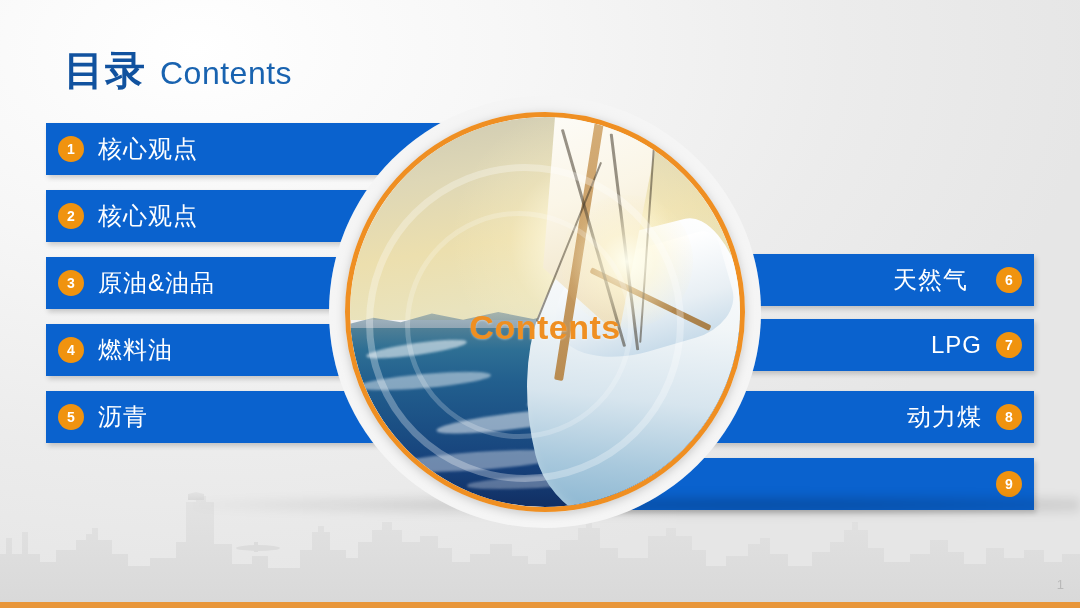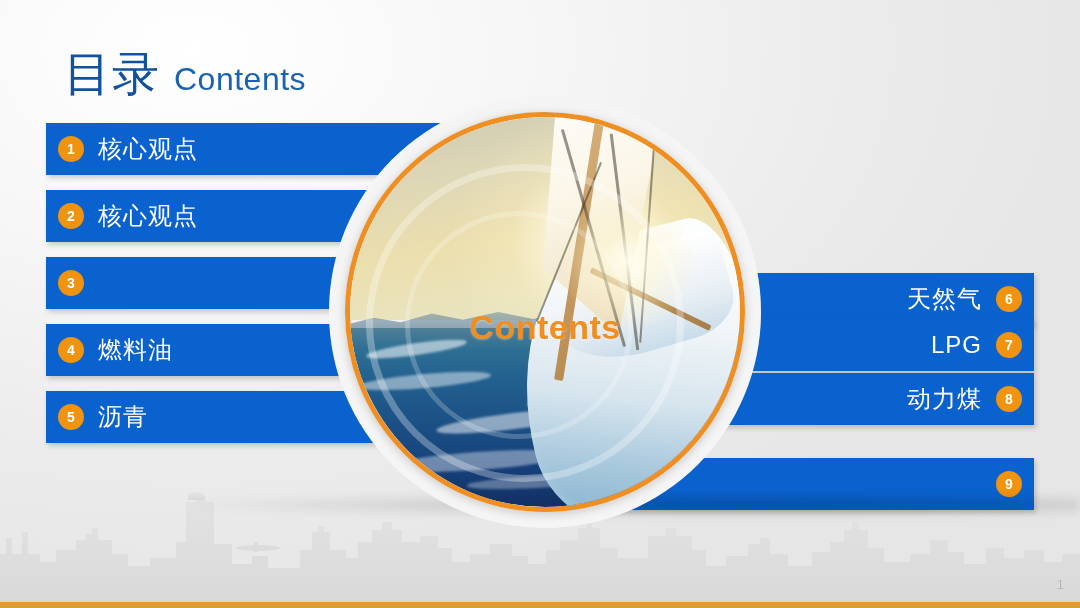--- a/index.html
+++ b/index.html
@@ -15,21 +15,21 @@
       radial-gradient(ellipse 900px 560px at 18% 8%, #ffffff 0%, #f6f6f6 38%, #ececec 72%, #e6e6e6 100%);
   }
 
   
   .title-block{
     position:absolute;left:64px;top:50px;
     display:flex;align-items:baseline;gap:14px;
     white-space:nowrap;
   }
   .title-cn{
-    font-size:47px;font-weight:normal;color:#11529f;
+    font-size:40px;font-weight:bold;color:#11529f;
     letter-spacing:1px;line-height:1;
   }
   .title-en{
     font-size:32px;font-weight:normal;color:#1963b0;
     letter-spacing:0.5px;line-height:1;
   }
 
   
   .bar{
     position:absolute;height:52px;
@@ -62,21 +62,21 @@
     line-height:1;
     white-space:nowrap;
   }
   .bar.left .badge{margin-right:14px;}
   .bar.right .badge{margin-left:14px;}
 
   
   .row1{top:123px;} .row2{top:190px;} .row3{top:257px;}
   .row4{top:324px;} .row5{top:391px;}
 
-  .r6{top:273px;} .r7{top:319px;} .r8{top:373px;} .r9{top:458px;}
+  .r6{top:254px;gap:14px;} .r7{top:319px;} .r8{top:391px;} .r9{top:458px;}
 
   
   .circle-knockout{
     position:absolute;
     left:329px;top:96px;width:432px;height:432px;
     border-radius:50%;
     background:#f2f2f2;
     box-shadow:0 0 0 2px rgba(255,255,255,0.0);
     z-index:5;
   }
@@ -219,20 +219,21 @@
   <div class="bar left row1">
     <span class="badge">1</span>
     <span class="bar-label">核心观点</span>
   </div>
   <div class="bar left row2">
     <span class="badge">2</span>
     <span class="bar-label">核心观点</span>
   </div>
   <div class="bar left row3">
     <span class="badge">3</span>
+    <span class="bar-label">原油&amp;油品</span>
   </div>
   <div class="bar left row4">
     <span class="badge">4</span>
     <span class="bar-label">燃料油</span>
   </div>
   <div class="bar left row5">
     <span class="badge">5</span>
     <span class="bar-label">沥青</span>
   </div>
 

